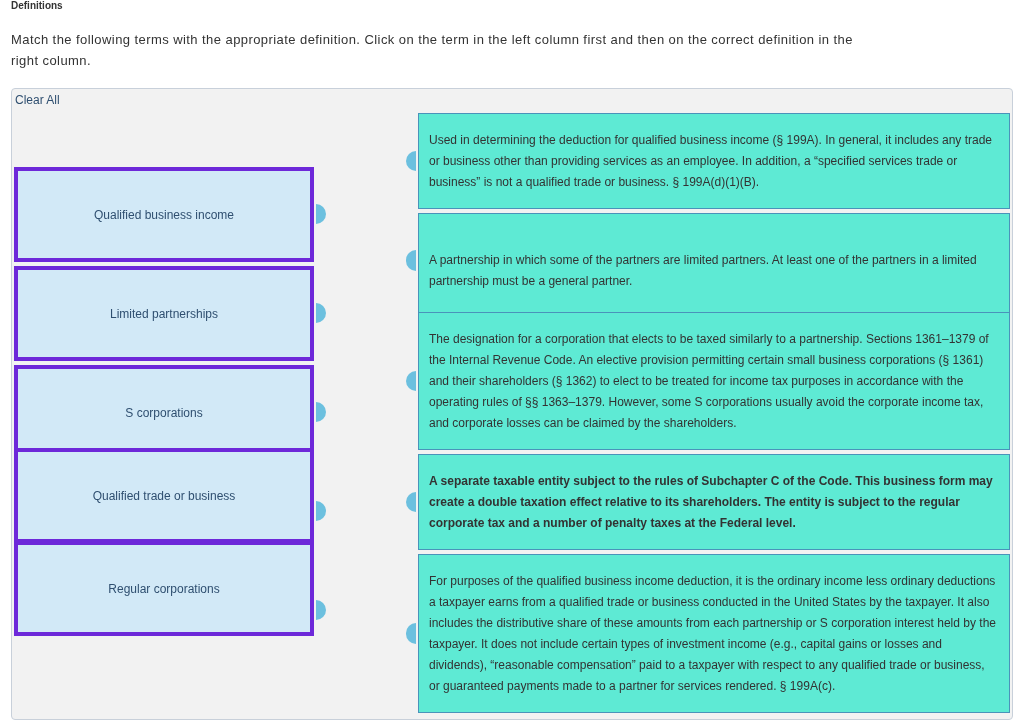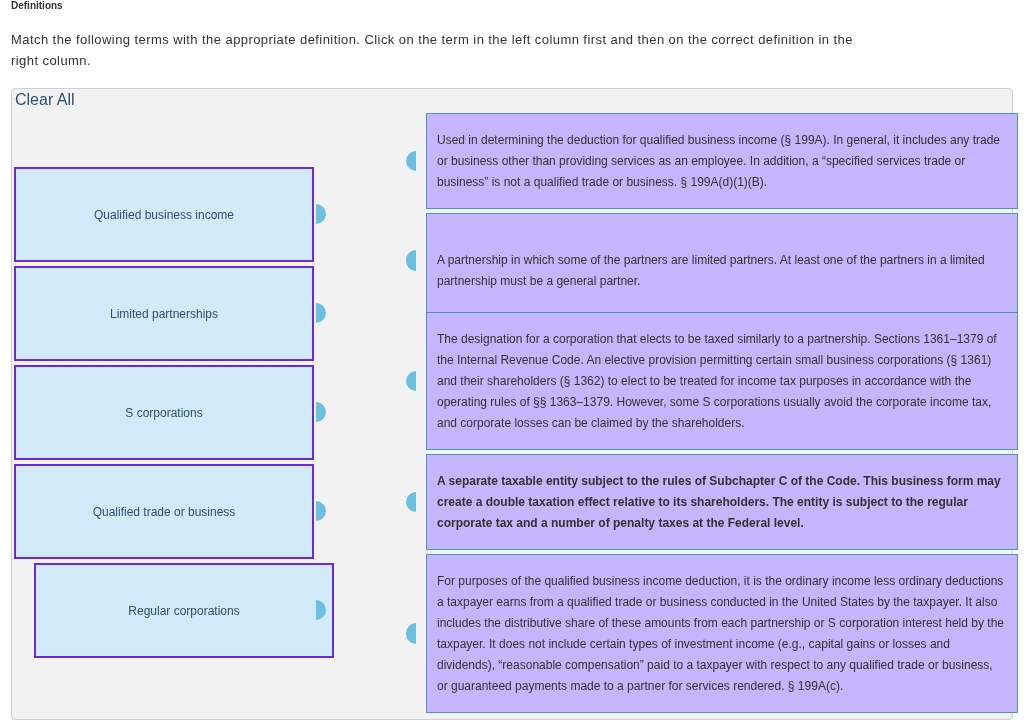--- a/index.html
+++ b/index.html
@@ -10,42 +10,42 @@
   .page{position:relative;width:1034px;height:728px;}
 
   .heading{position:absolute;left:11px;top:0;font-size:10px;font-weight:bold;
            color:#333333;letter-spacing:0;white-space:nowrap;}
   .instructions{position:absolute;left:11px;top:29px;width:855px;font-size:13px;
                 letter-spacing:0.43px;color:#333333;line-height:21px;}
 
   .panel{position:absolute;left:11px;top:88px;width:1002px;height:632px;
          background:#f2f2f2;border:1px solid #c8d0da;border-radius:4px;
          box-sizing:border-box;}
-  .clear-all{position:absolute;left:15px;top:94px;font-size:16px;
+  .clear-all{position:absolute;left:15px;top:94px;font-size:12px;
              color:#2f4f70;line-height:12px;cursor:pointer;white-space:nowrap;}
 
   .terms-column{position:absolute;left:0;top:0;width:340px;height:728px;}
   .definitions-column{position:absolute;left:0;top:0;width:1034px;height:728px;}
 
   .term{position:absolute;left:14px;width:300px;height:95px;background:#d2e9f7;
-        border:2px solid #6d28d9;box-sizing:border-box;display:flex;
+        border:4px solid #6d28d9;box-sizing:border-box;display:flex;
         align-items:center;justify-content:center;cursor:pointer;}
   .term-label{font-size:12px;color:#2f4f70;line-height:12px;white-space:nowrap;}
   .term-connector{position:absolute;left:315.8px;width:10.4px;height:20.5px;
                   background:#6cc0df;border-radius:0 10.4px 10.4px 0;cursor:pointer;}
 
-  .definition{position:absolute;left:418px;width:592px;background:#c4b5fd;
+  .definition{position:absolute;left:418px;width:592px;background:#5eead4;
               border:1px solid #4a93ba;box-sizing:border-box;display:flex;
-              align-items:center;padding:0 12px 0 10px;cursor:pointer;margin-left:8px;}
+              align-items:center;padding:0 12px 0 10px;cursor:pointer;}
   .definition-text{display:block;width:567px;font-size:12px;color:#333333;
                    line-height:21px;text-align:left;}
   .definition-connector{position:absolute;left:405.8px;width:10.4px;height:20.5px;
                         background:#6cc0df;border-radius:10.4px 0 0 10.4px;cursor:pointer;}
 
-  .t1{top:167px;} .t2{top:266px;} .t3{top:365px;} .t4{top:464px;} .t5{top:563px;margin-left:20px;}
+  .t1{top:167px;} .t2{top:266px;} .t3{top:365px;} .t4{top:448px;} .t5{top:541px;}
   .tc1{top:203.9px;} .tc2{top:302.9px;} .tc3{top:401.9px;} .tc4{top:500.9px;} .tc5{top:599.9px;}
 
   .d1{top:113px;height:96px;} .d2{top:213px;height:116px;}
   .d3{top:312px;height:138px;} .d4{top:454px;height:96px;font-weight:bold;}
   .d5{top:554px;height:159px;}
   .dc1{top:150.6px;} .dc2{top:250.1px;} .dc3{top:370.6px;} .dc4{top:491.6px;} .dc5{top:623.1px;}
 </style>
 </head>
 <body>
 

